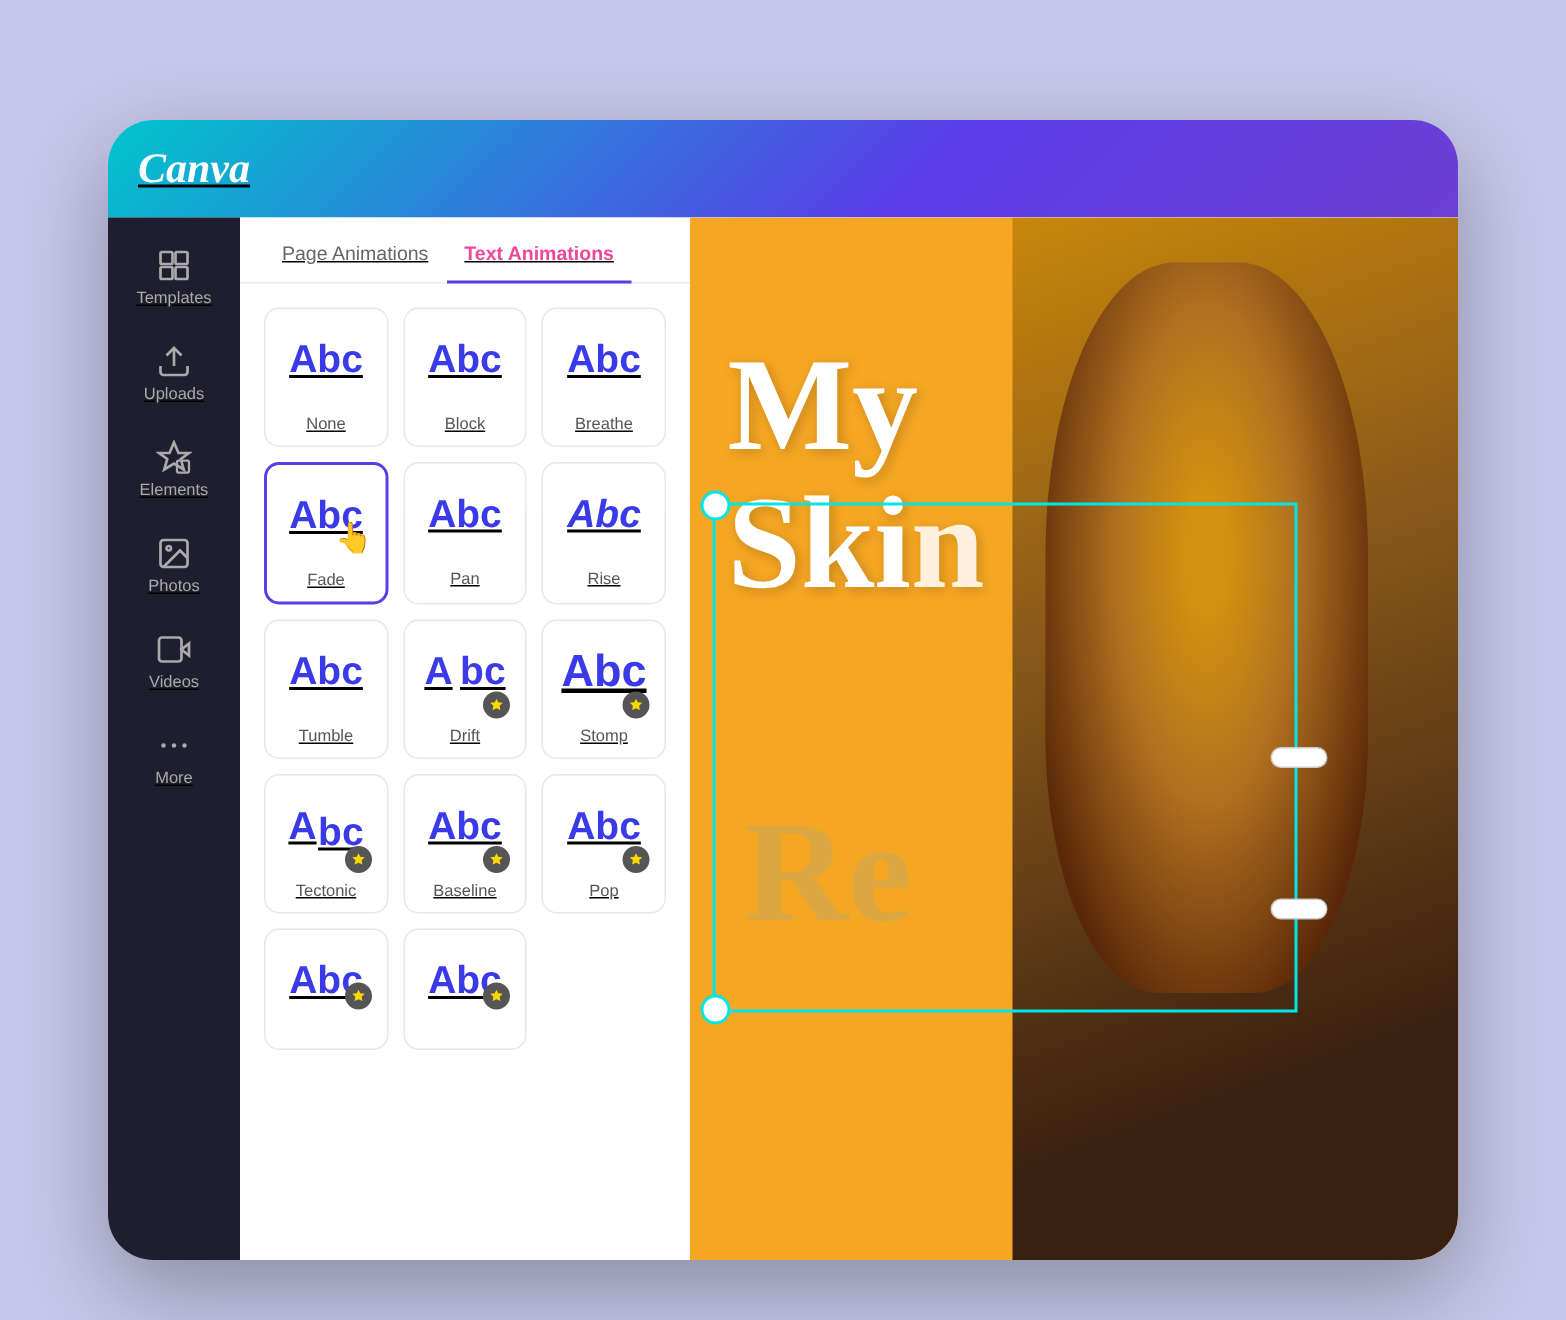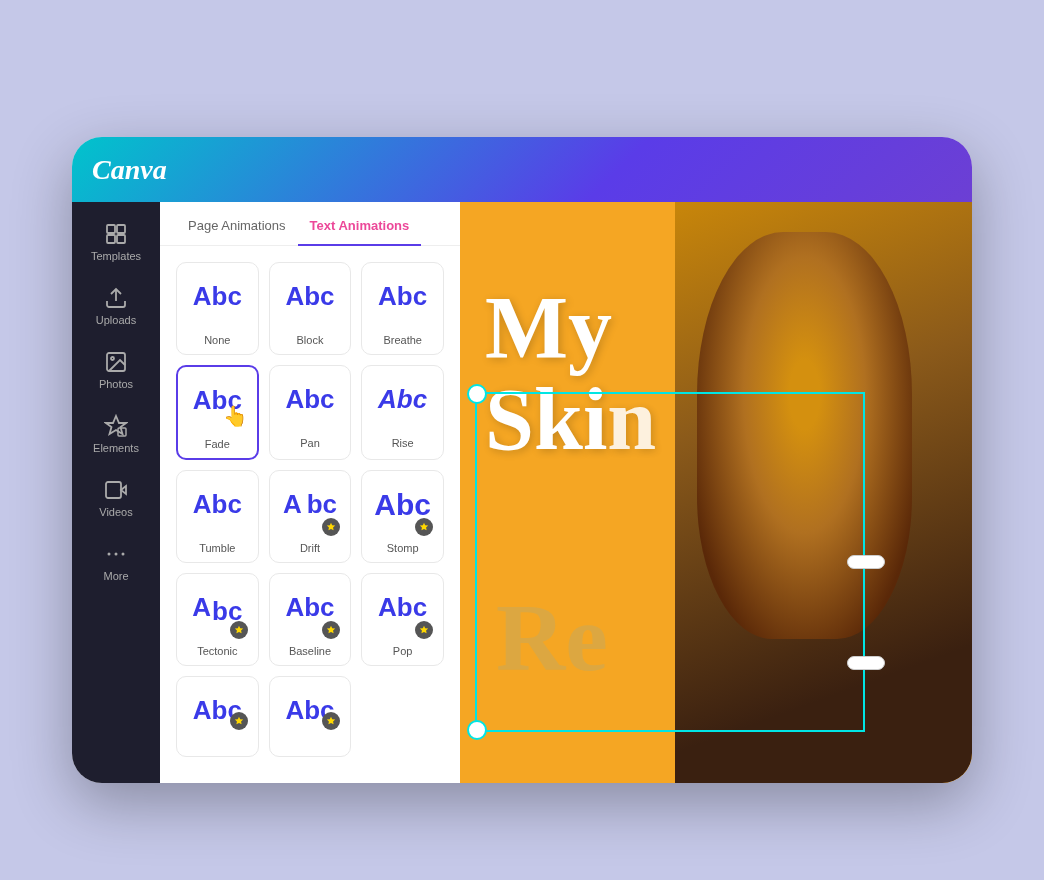--- a/index.html
+++ b/index.html
@@ -9,23 +9,24 @@
       height: 880px;
       overflow: hidden;
       font-family: -apple-system, BlinkMacSystemFont, 'Segoe UI', sans-serif;
       display: flex;
       align-items: center;
       justify-content: center;
     }
 
     .device-wrapper {
       width: 900px;
-      height: 646px;
+      height: 760px;
       position: relative;
       margin-top: 40px;
+      text-decoration: underline;
     }
 
     .device-frame {
       width: 100%;
       height: 100%;
       background: #e8e8e8;
       border-radius: 30px;
       overflow: hidden;
       box-shadow: 0 20px 60px rgba(0,0,0,0.3);
     }
@@ -283,36 +284,36 @@
               <polyline points="17 8 12 3 7 8"></polyline>
               <line x1="12" y1="3" x2="12" y2="15"></line>
             </svg>
           </div>
           <span>Uploads</span>
         </div>
 
         <div class="sidebar-item">
           <div class="sidebar-icon">
             <svg viewBox="0 0 24 24">
+              <path d="M12 2l3 7h7l-5.5 4 2 7L12 16l-6.5 4 2-7L2 9h7z"></path>
+              <rect x="14" y="14" width="8" height="8" rx="1" style="stroke-width:1.5"></rect>
+            </svg>
+          </div>
+          <span>Elements</span>
+        </div>
+
+        <div class="sidebar-item">
+          <div class="sidebar-icon">
+            <svg viewBox="0 0 24 24">
               <rect x="3" y="3" width="18" height="18" rx="2"></rect>
               <circle cx="8.5" cy="8.5" r="1.5"></circle>
               <polyline points="21 15 16 10 5 21"></polyline>
             </svg>
           </div>
           <span>Photos</span>
-        </div>
-
-        <div class="sidebar-item">
-          <div class="sidebar-icon">
-            <svg viewBox="0 0 24 24">
-              <path d="M12 2l3 7h7l-5.5 4 2 7L12 16l-6.5 4 2-7L2 9h7z"></path>
-              <rect x="14" y="14" width="8" height="8" rx="1" style="stroke-width:1.5"></rect>
-            </svg>
-          </div>
-          <span>Elements</span>
         </div>
 
         <div class="sidebar-item">
           <div class="sidebar-icon">
             <svg viewBox="0 0 24 24">
               <rect x="2" y="4" width="15" height="16" rx="2"></rect>
               <polygon points="22 8 17 12 22 16 22 8"></polygon>
             </svg>
           </div>
           <span>Videos</span>

